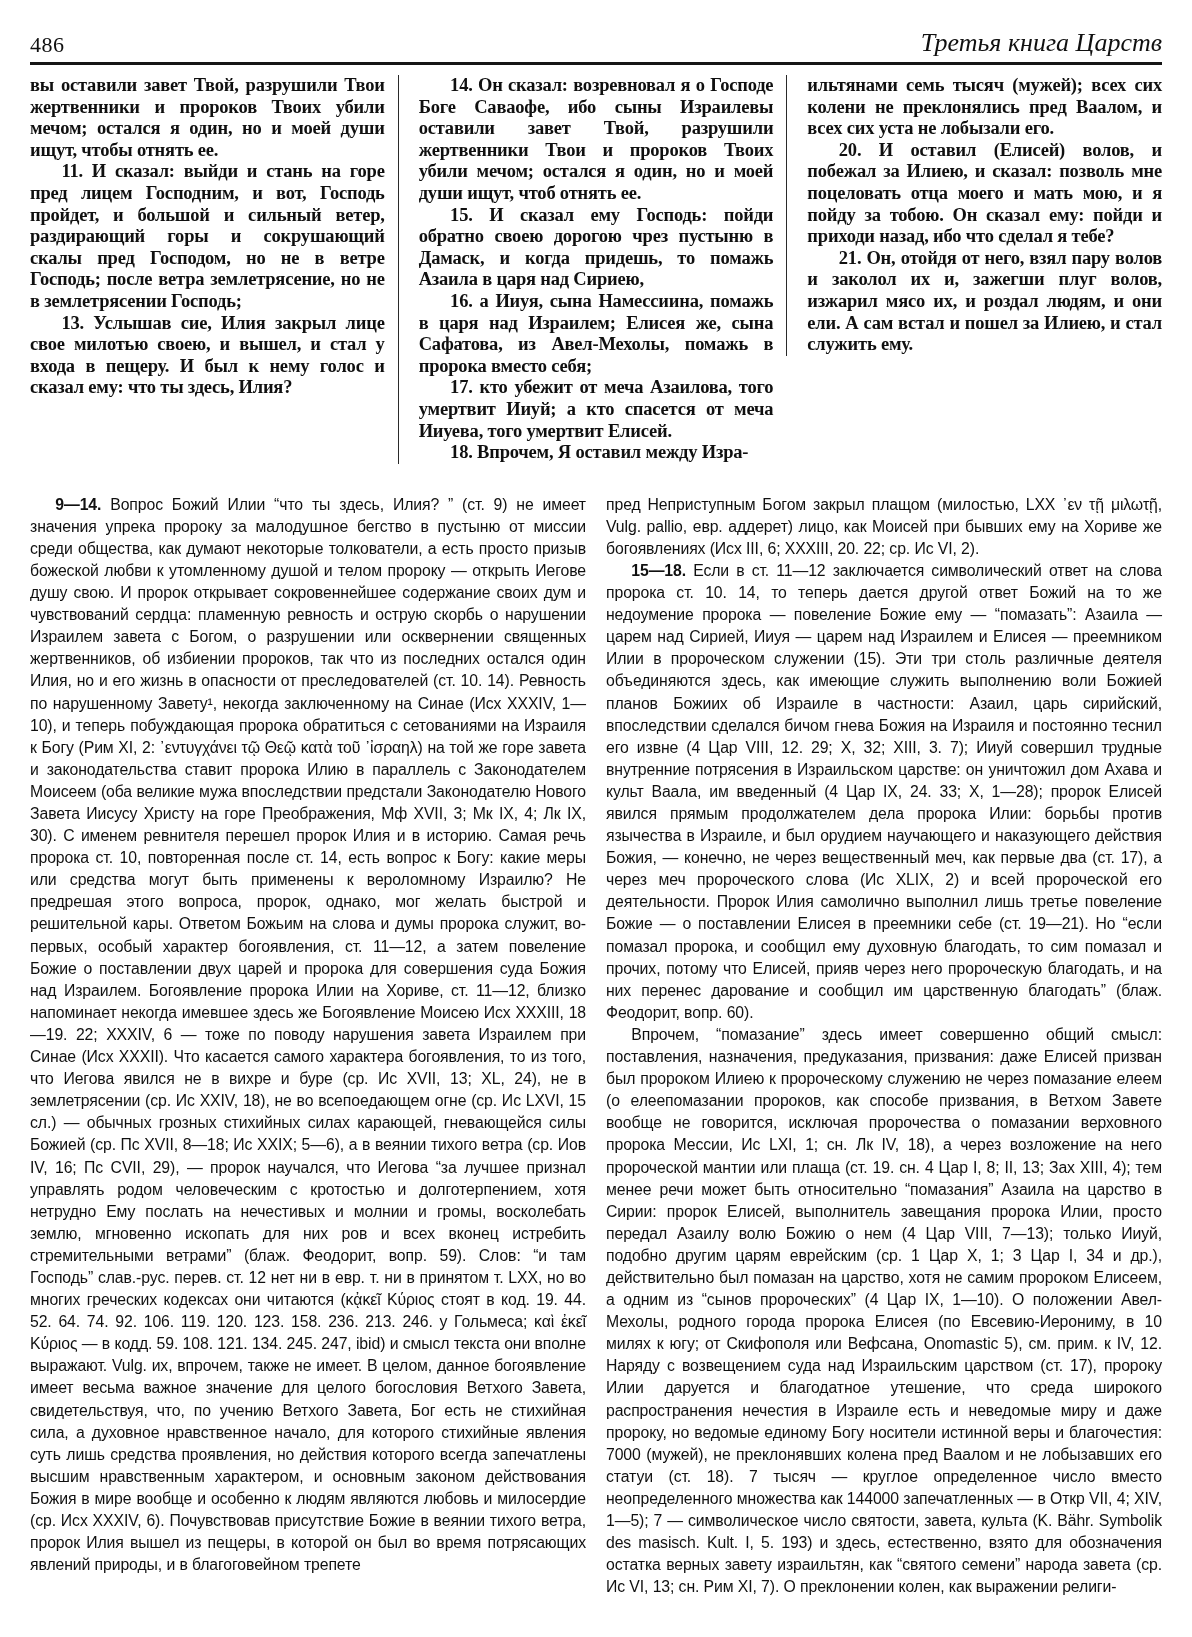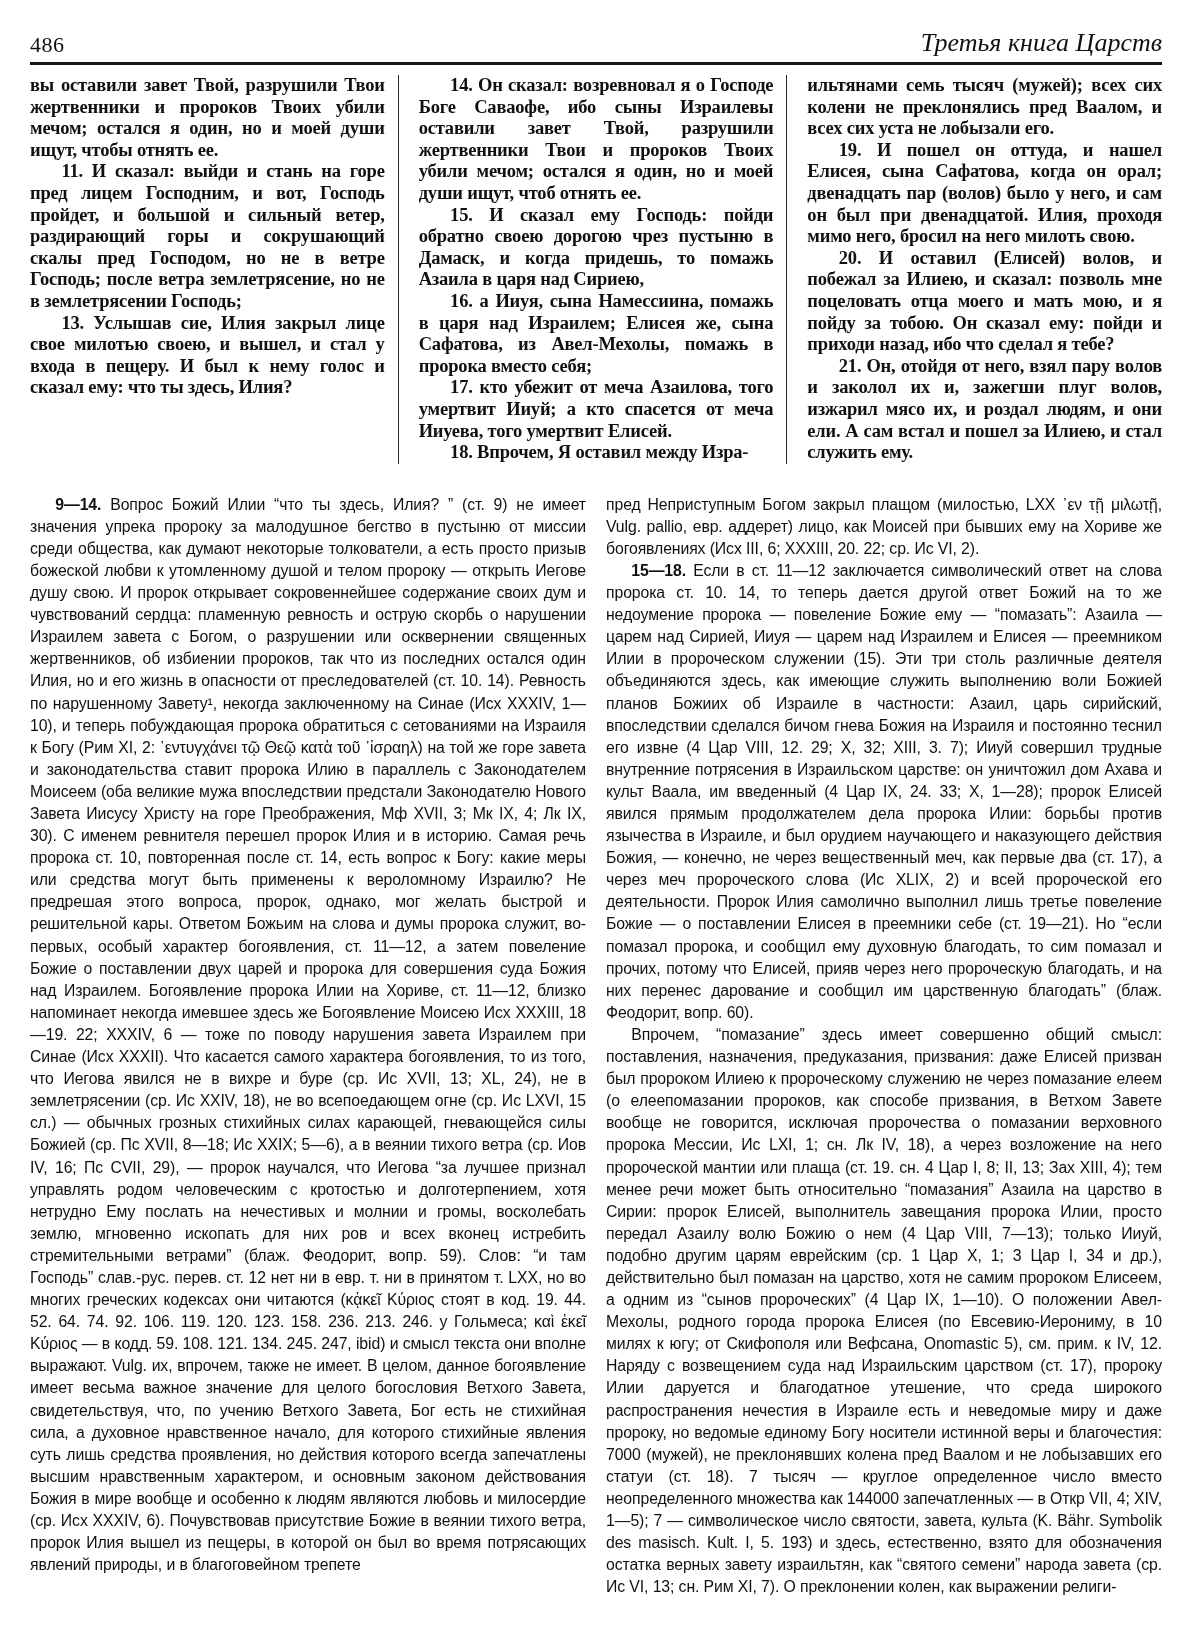--- a/index.html
+++ b/index.html
@@ -94,21 +94,20 @@
     </div>
     <div class="bible-col">
       <p class="indent">14.  Он сказал: возревновал я о Господе Боге Саваофе, ибо сыны Израилевы оставили завет Твой, разрушили жертвенники Твои и пророков Твоих убили мечом; остался я один, но и моей души ищут, чтоб отнять ее.</p>
       <p class="indent">15.  И сказал ему Господь: пойди обратно своею дорогою чрез пустыню в Дамаск, и когда придешь, то помажь Азаила в царя над Сириею,</p>
       <p class="indent">16.  а Ииуя, сына Намессиина, помажь в царя над Израилем; Елисея же, сына Сафатова, из Авел-Мехолы, помажь в пророка вместо себя;</p>
       <p class="indent">17.  кто убежит от меча Азаилова, того умертвит Ииуй; а кто спасется от меча Ииуева, того умертвит Елисей.</p>
       <p class="indent">18.  Впрочем, Я оставил между Изра-</p>
     </div>
     <div class="bible-col">
       <p>ильтянами семь тысяч (мужей); всех сих колени не преклонялись пред Ваалом, и всех сих уста не лобызали его.</p>
-      <p class="indent">19.  И пошел он оттуда, и нашел Елисея, сына Сафатова, когда он орал; двенадцать пар (волов) было у него, и сам он был при двенадцатой.  Илия, проходя мимо него, бросил на него милоть свою.</p>
       <p class="indent">20.  И оставил (Елисей) волов, и побежал за Илиею, и сказал: позволь мне поцеловать отца моего и мать мою, и я пойду за тобою.  Он сказал ему: пойди и приходи назад, ибо что сделал я тебе?</p>
       <p class="indent">21.  Он, отойдя от него, взял пару волов и заколол их и, зажегши плуг волов, изжарил мясо их, и роздал людям, и они ели.  А сам встал и пошел за Илиею, и стал служить ему.</p>
     </div>
   </div>
 
   <div class="commentary-section">
     <div class="commentary-col">
       <p class="indent"><span class="section-ref">9—14.</span> <span>Вопрос Божий Илии “что ты здесь, Илия? ” (ст. 9) не имеет значения упрека пророку за малодушное бегство в пустыню от миссии среди общества, как думают некоторые толкователи, а есть просто призыв божеской любви к утомленному душой и телом пророку — открыть Иегове душу свою. И пророк открывает сокровеннейшее содержание своих дум и чувствований сердца: пламенную ревность и острую скорбь о нарушении Израилем завета с Богом, о разрушении или осквернении священных жертвенников, об избиении пророков, так что из последних остался один Илия, но и его жизнь в опасности от преследователей (ст. 10. 14). Ревность по нарушенному Завету¹, некогда заключенному на Синае (Исх XXXIV, 1—10), и теперь побуждающая пророка обратиться с сетованиями на Израиля к Богу (Рим XI, 2: ᾽εντυγχάνει τῷ Θεῷ κατὰ τοῦ ᾽ἰσραηλ) на той же горе завета и законодательства ставит пророка Илию в параллель с Законодателем Моисеем (оба великие мужа впоследствии предстали Законодателю Нового Завета Иисусу Христу на горе Преображения, Мф XVII, 3; Мк IX, 4; Лк IX, 30). С именем ревнителя перешел пророк Илия и в историю. Самая речь пророка ст. 10, повторенная после ст. 14, есть вопрос к Богу: какие меры или средства могут быть применены к вероломному Израилю? Не предрешая этого вопроса, пророк, однако, мог желать быстрой и решительной кары. Ответом Божьим на слова и думы пророка служит, во-первых, особый характер богоявления, ст. 11—12, а затем повеление Божие о поставлении двух царей и пророка для совершения суда Божия над Израилем. Богоявление пророка Илии на Хориве, ст. 11—12, близко напоминает некогда имевшее здесь же Богоявление Моисею Исх XXXIII, 18—19. 22; XXXIV, 6 — тоже по поводу нарушения завета Израилем при Синае (Исх XXXII). Что касается самого характера богоявления, то из того, что Иегова явился не в вихре и буре (ср. Ис XVII, 13; XL, 24), не в землетрясении (ср. Ис XXIV, 18), не во всепоедающем огне (ср. Ис LXVI, 15 сл.) — обычных грозных стихийных силах карающей, гневающейся силы Божией (ср. Пс XVII, 8—18; Ис XXIX; 5—6), а в веянии тихого ветра (ср. Иов IV, 16; Пс CVII, 29), — пророк научался, что Иегова “за лучшее признал управлять родом человеческим с кротостью и долготерпением, хотя нетрудно Ему послать на нечестивых и молнии и громы, восколебать землю, мгновенно ископать для них ров и всех вконец истребить стремительными ветрами” (блаж. Феодорит, вопр. 59). Слов: “и там Господь” слав.-рус. перев. ст. 12 нет ни в евр. т. ни в принятом т. LXX, но во многих греческих кодексах они читаются (κᾀκεῖ Κύριος стоят в код. 19. 44. 52. 64. 74. 92. 106. 119. 120. 123. 158. 236. 213. 246. у Гольмеса; καὶ ἐκεῖ Κύριος — в кодд. 59. 108. 121. 134. 245. 247, ibid) и смысл текста они вполне выражают. Vulg. их, впрочем, также не имеет. В целом, данное богоявление имеет весьма важное значение для целого богословия Ветхого Завета, свидетельствуя, что, по учению Ветхого Завета, Бог есть не стихийная сила, а духовное нравственное начало, для которого стихийные явления суть лишь средства проявления, но действия которого всегда запечатлены высшим нравственным характером, и основным законом действования Божия в мире вообще и особенно к людям являются любовь и милосердие (ср. Исх XXXIV, 6). Почувствовав присутствие Божие в веянии тихого ветра, пророк Илия вышел из пещеры, в которой он был во время потрясающих явлений природы, и в благоговейном трепете</span></p>
     </div>
     <div class="commentary-col">

